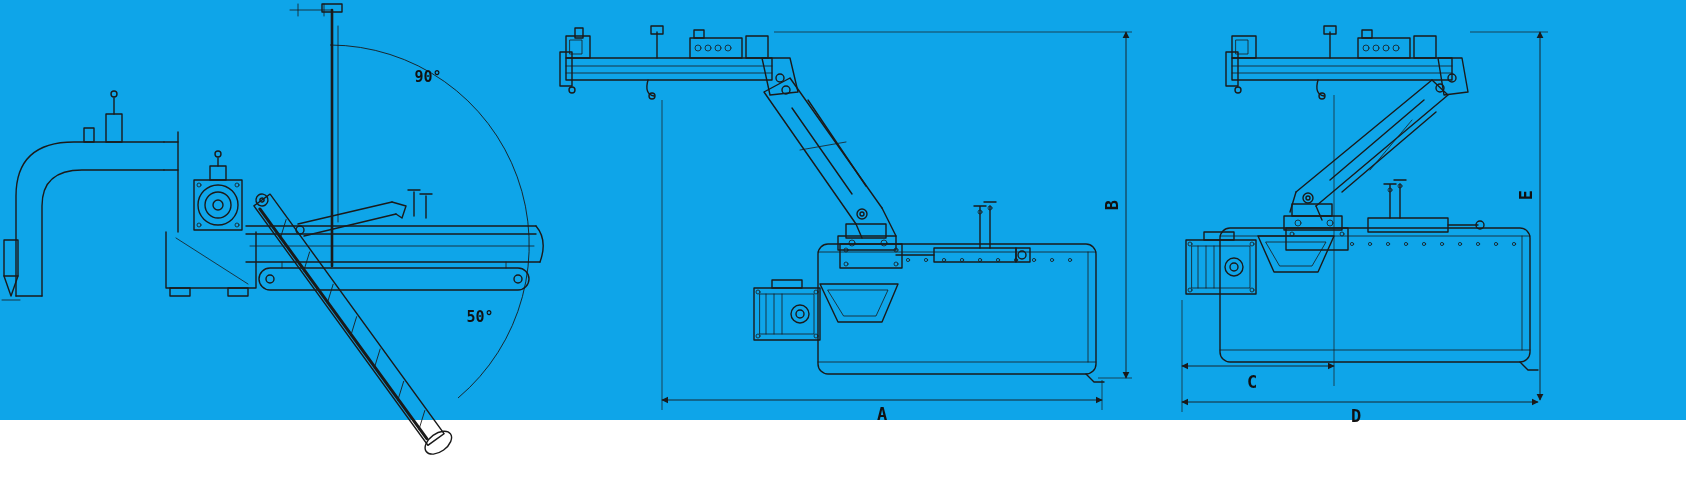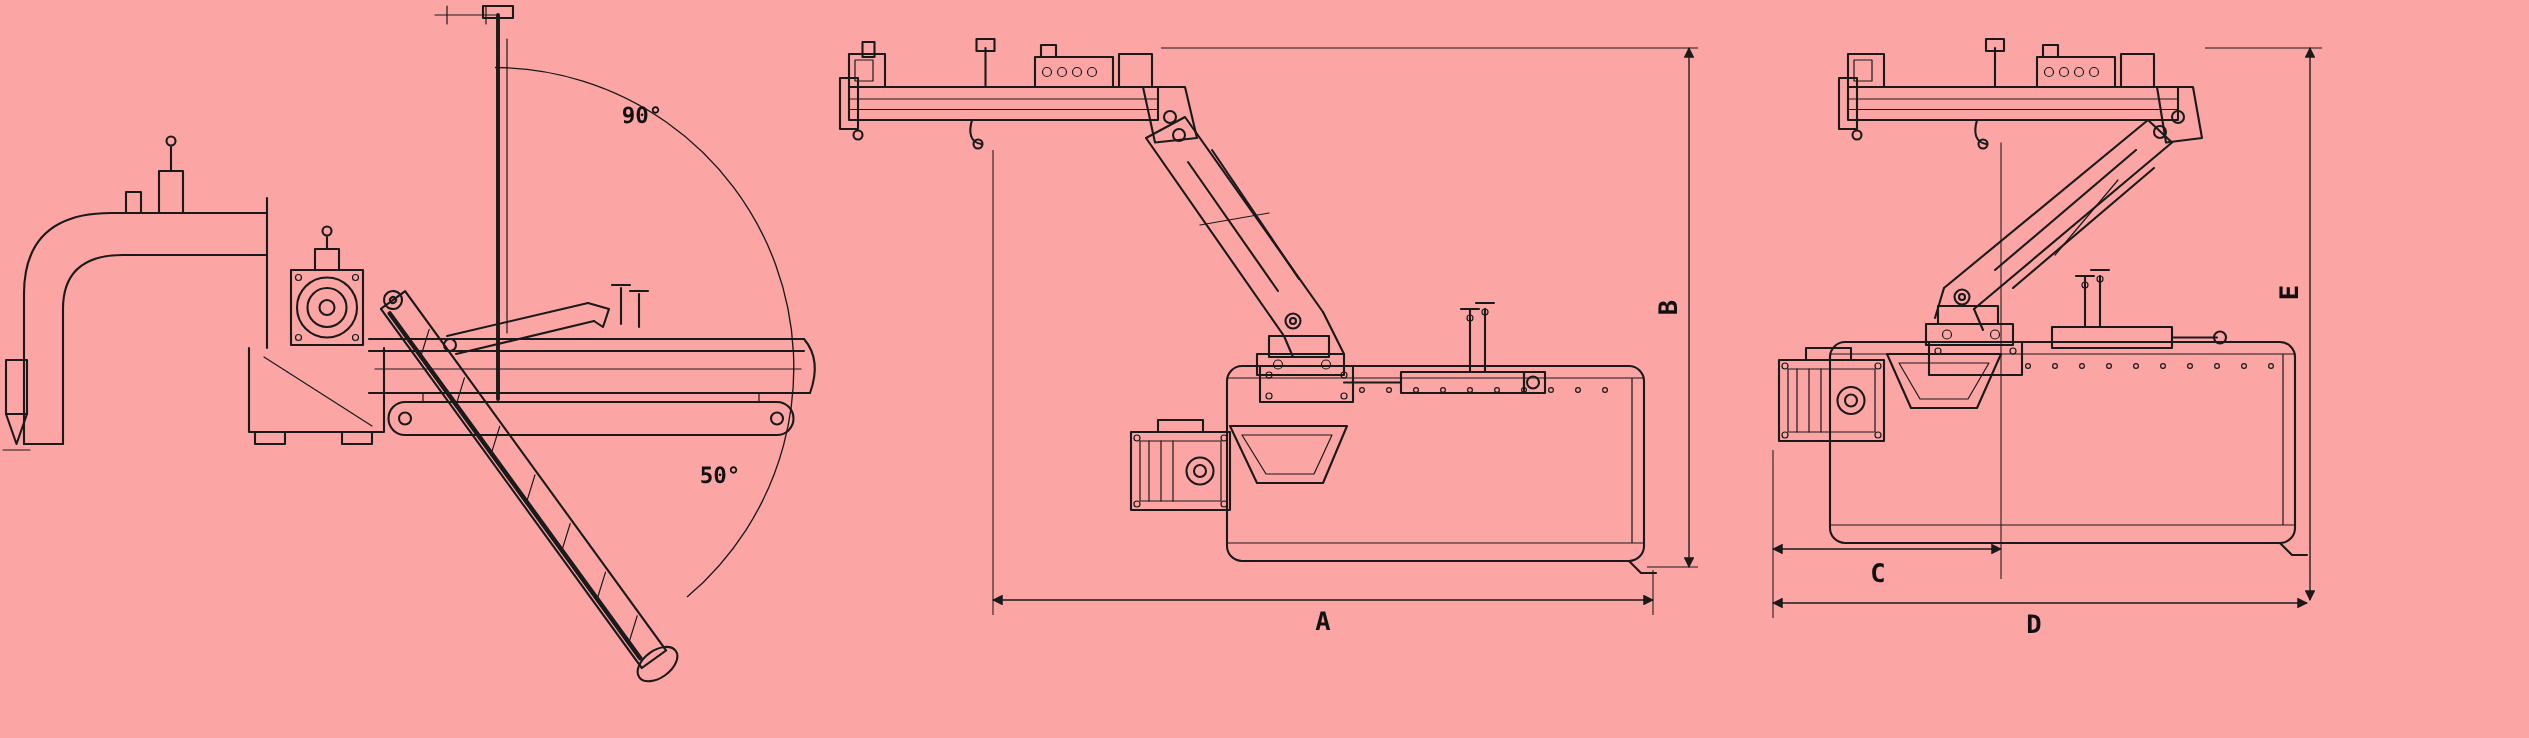--- a/index.html
+++ b/index.html
@@ -8,22 +8,22 @@
     background: #ffffff;
   }
   body {
     width: 1686px;
     height: 492px;
     overflow: hidden;
     font-family: "DejaVu Sans", sans-serif;
   }
   .canvas-wrap {
     width: 1686px;
-    height: 492px;
-    background: #fca5a5;
+    height: 420px;
+    background: #0ea5e9;
   }
   svg { display: block; }
   .ol   { fill: none; stroke: #1a1a1a; stroke-width: 1.4; stroke-linejoin: round; stroke-linecap: round; }
   .thin { fill: none; stroke: #1a1a1a; stroke-width: 0.8; stroke-linejoin: round; stroke-linecap: round; }
   .thick{ fill: none; stroke: #1a1a1a; stroke-width: 3;   stroke-linecap: round; }
   .dim  { fill: none; stroke: #1a1a1a; stroke-width: 0.9; }
   .ext  { fill: none; stroke: #1a1a1a; stroke-width: 0.7; }
   .lbl  {
     font-family: "DejaVu Sans Mono", "Liberation Mono", monospace;
     font-weight: bold;

